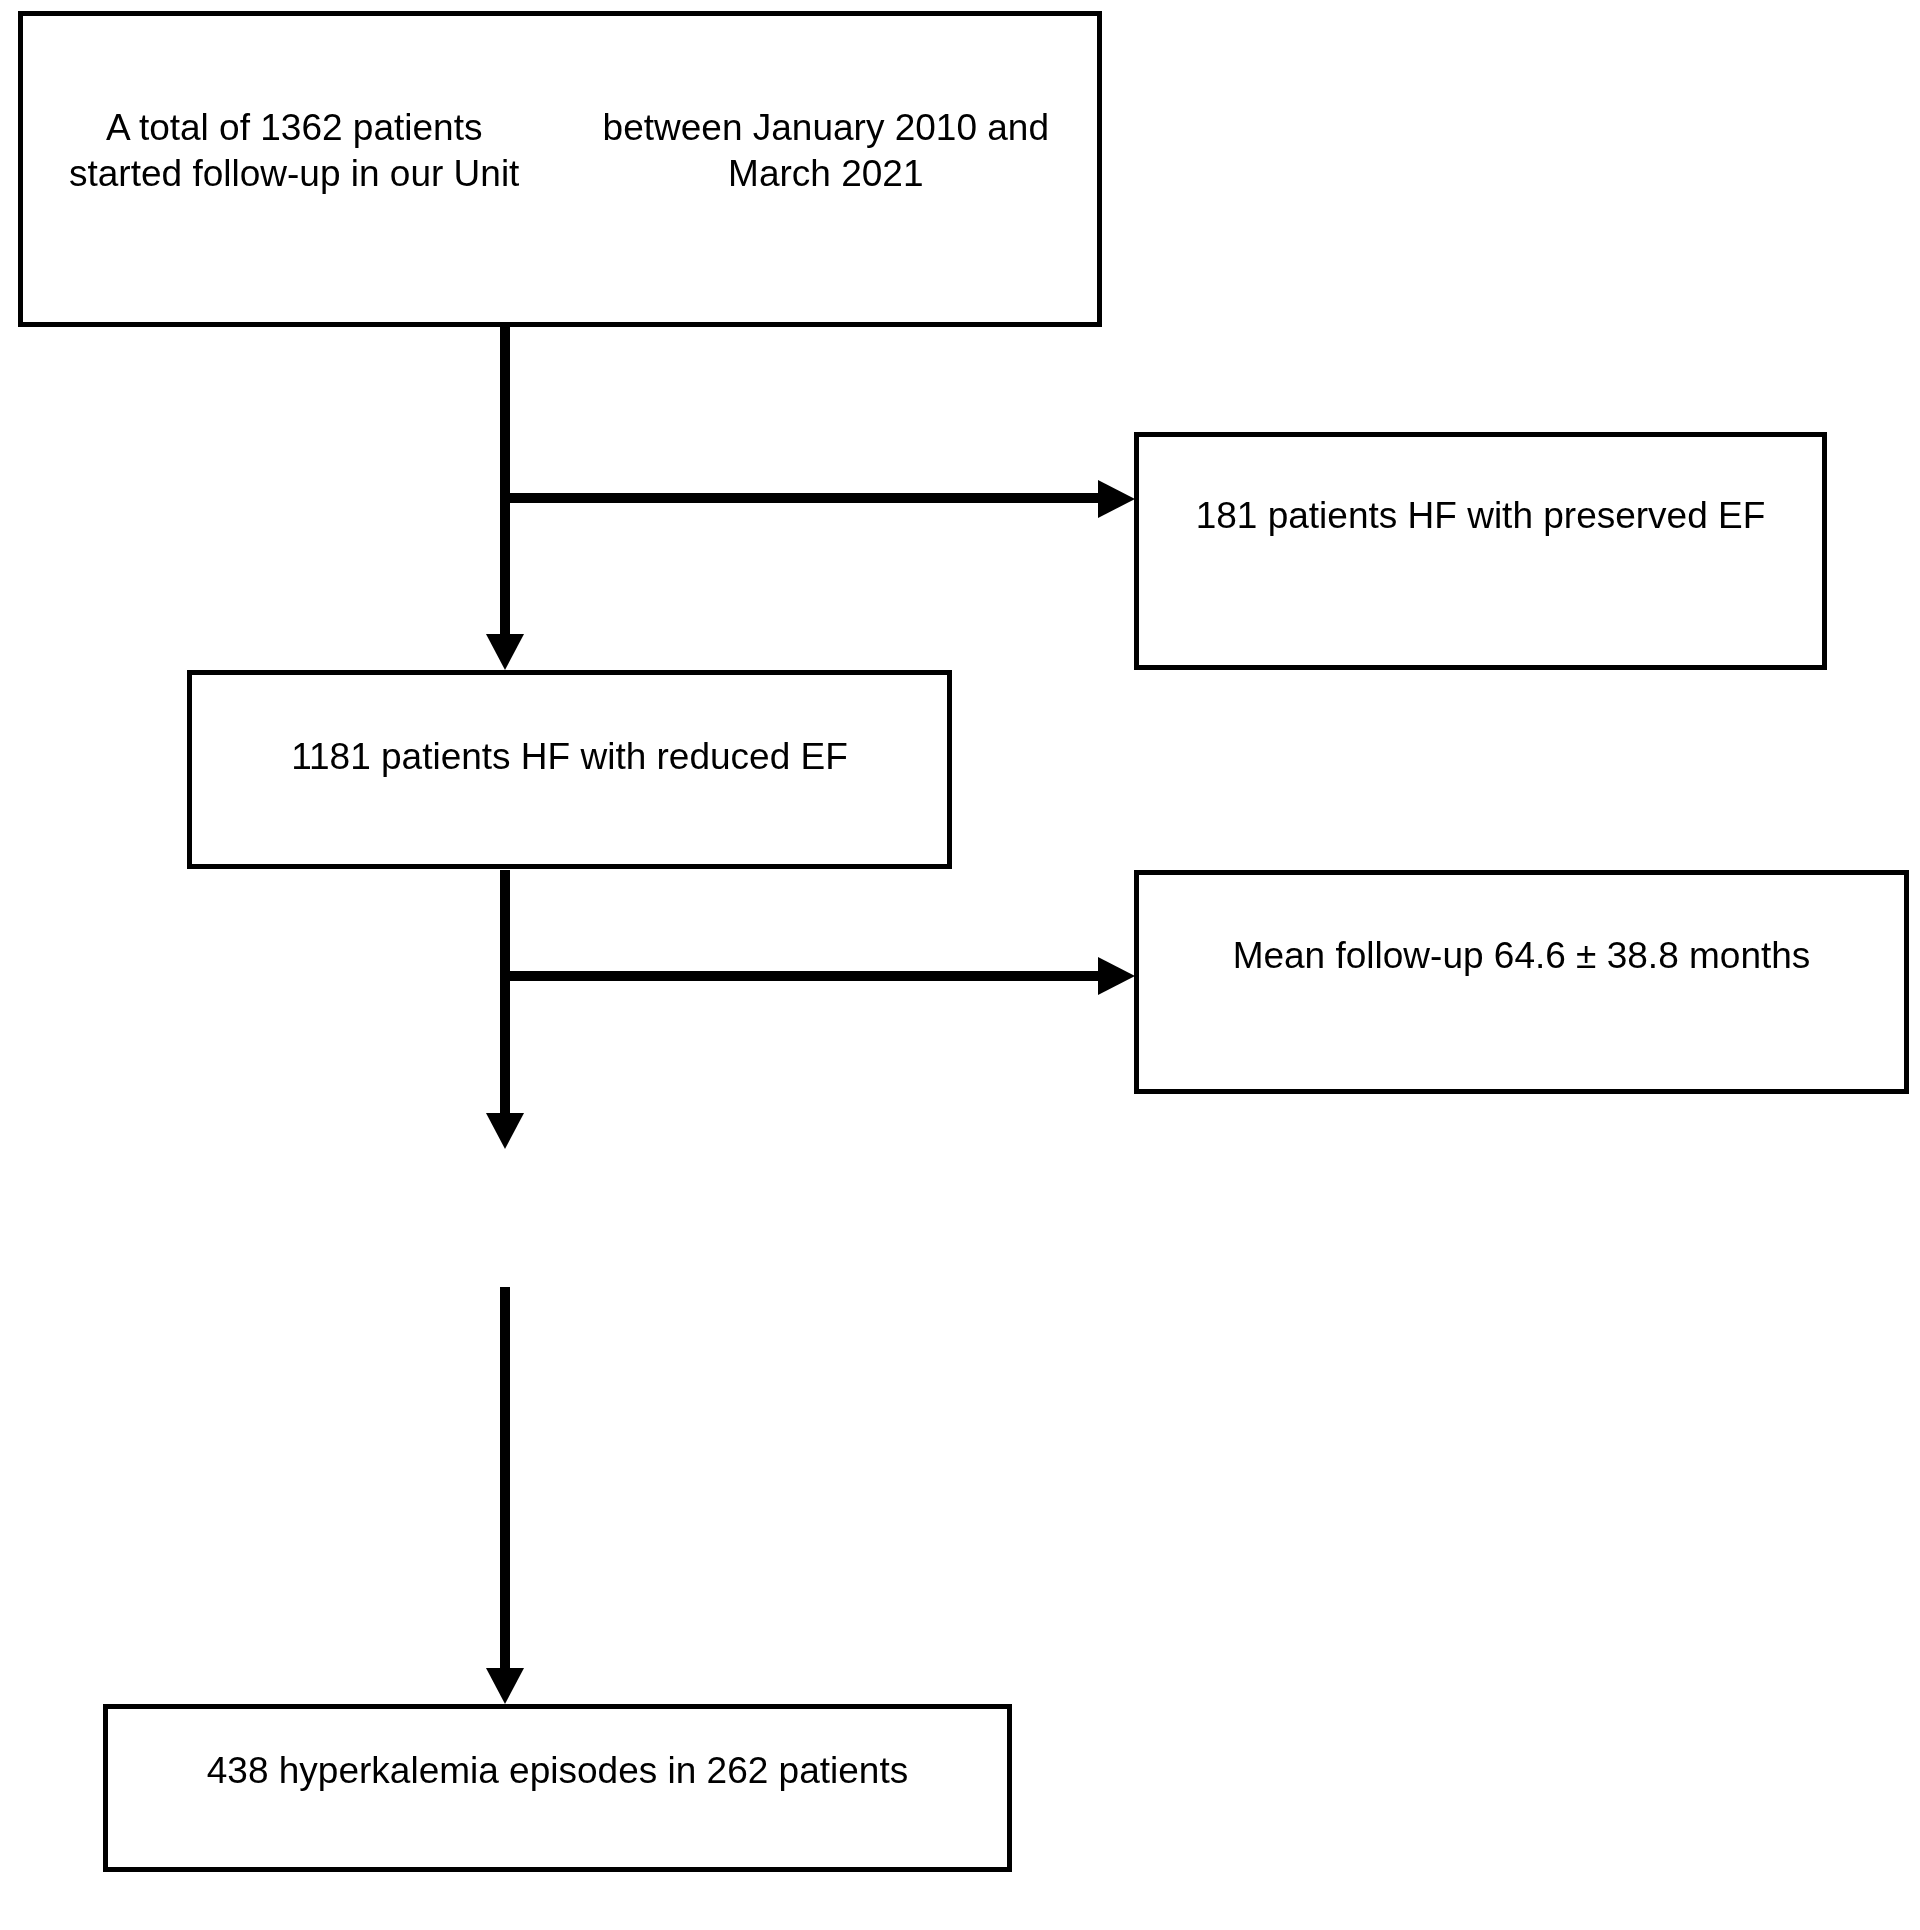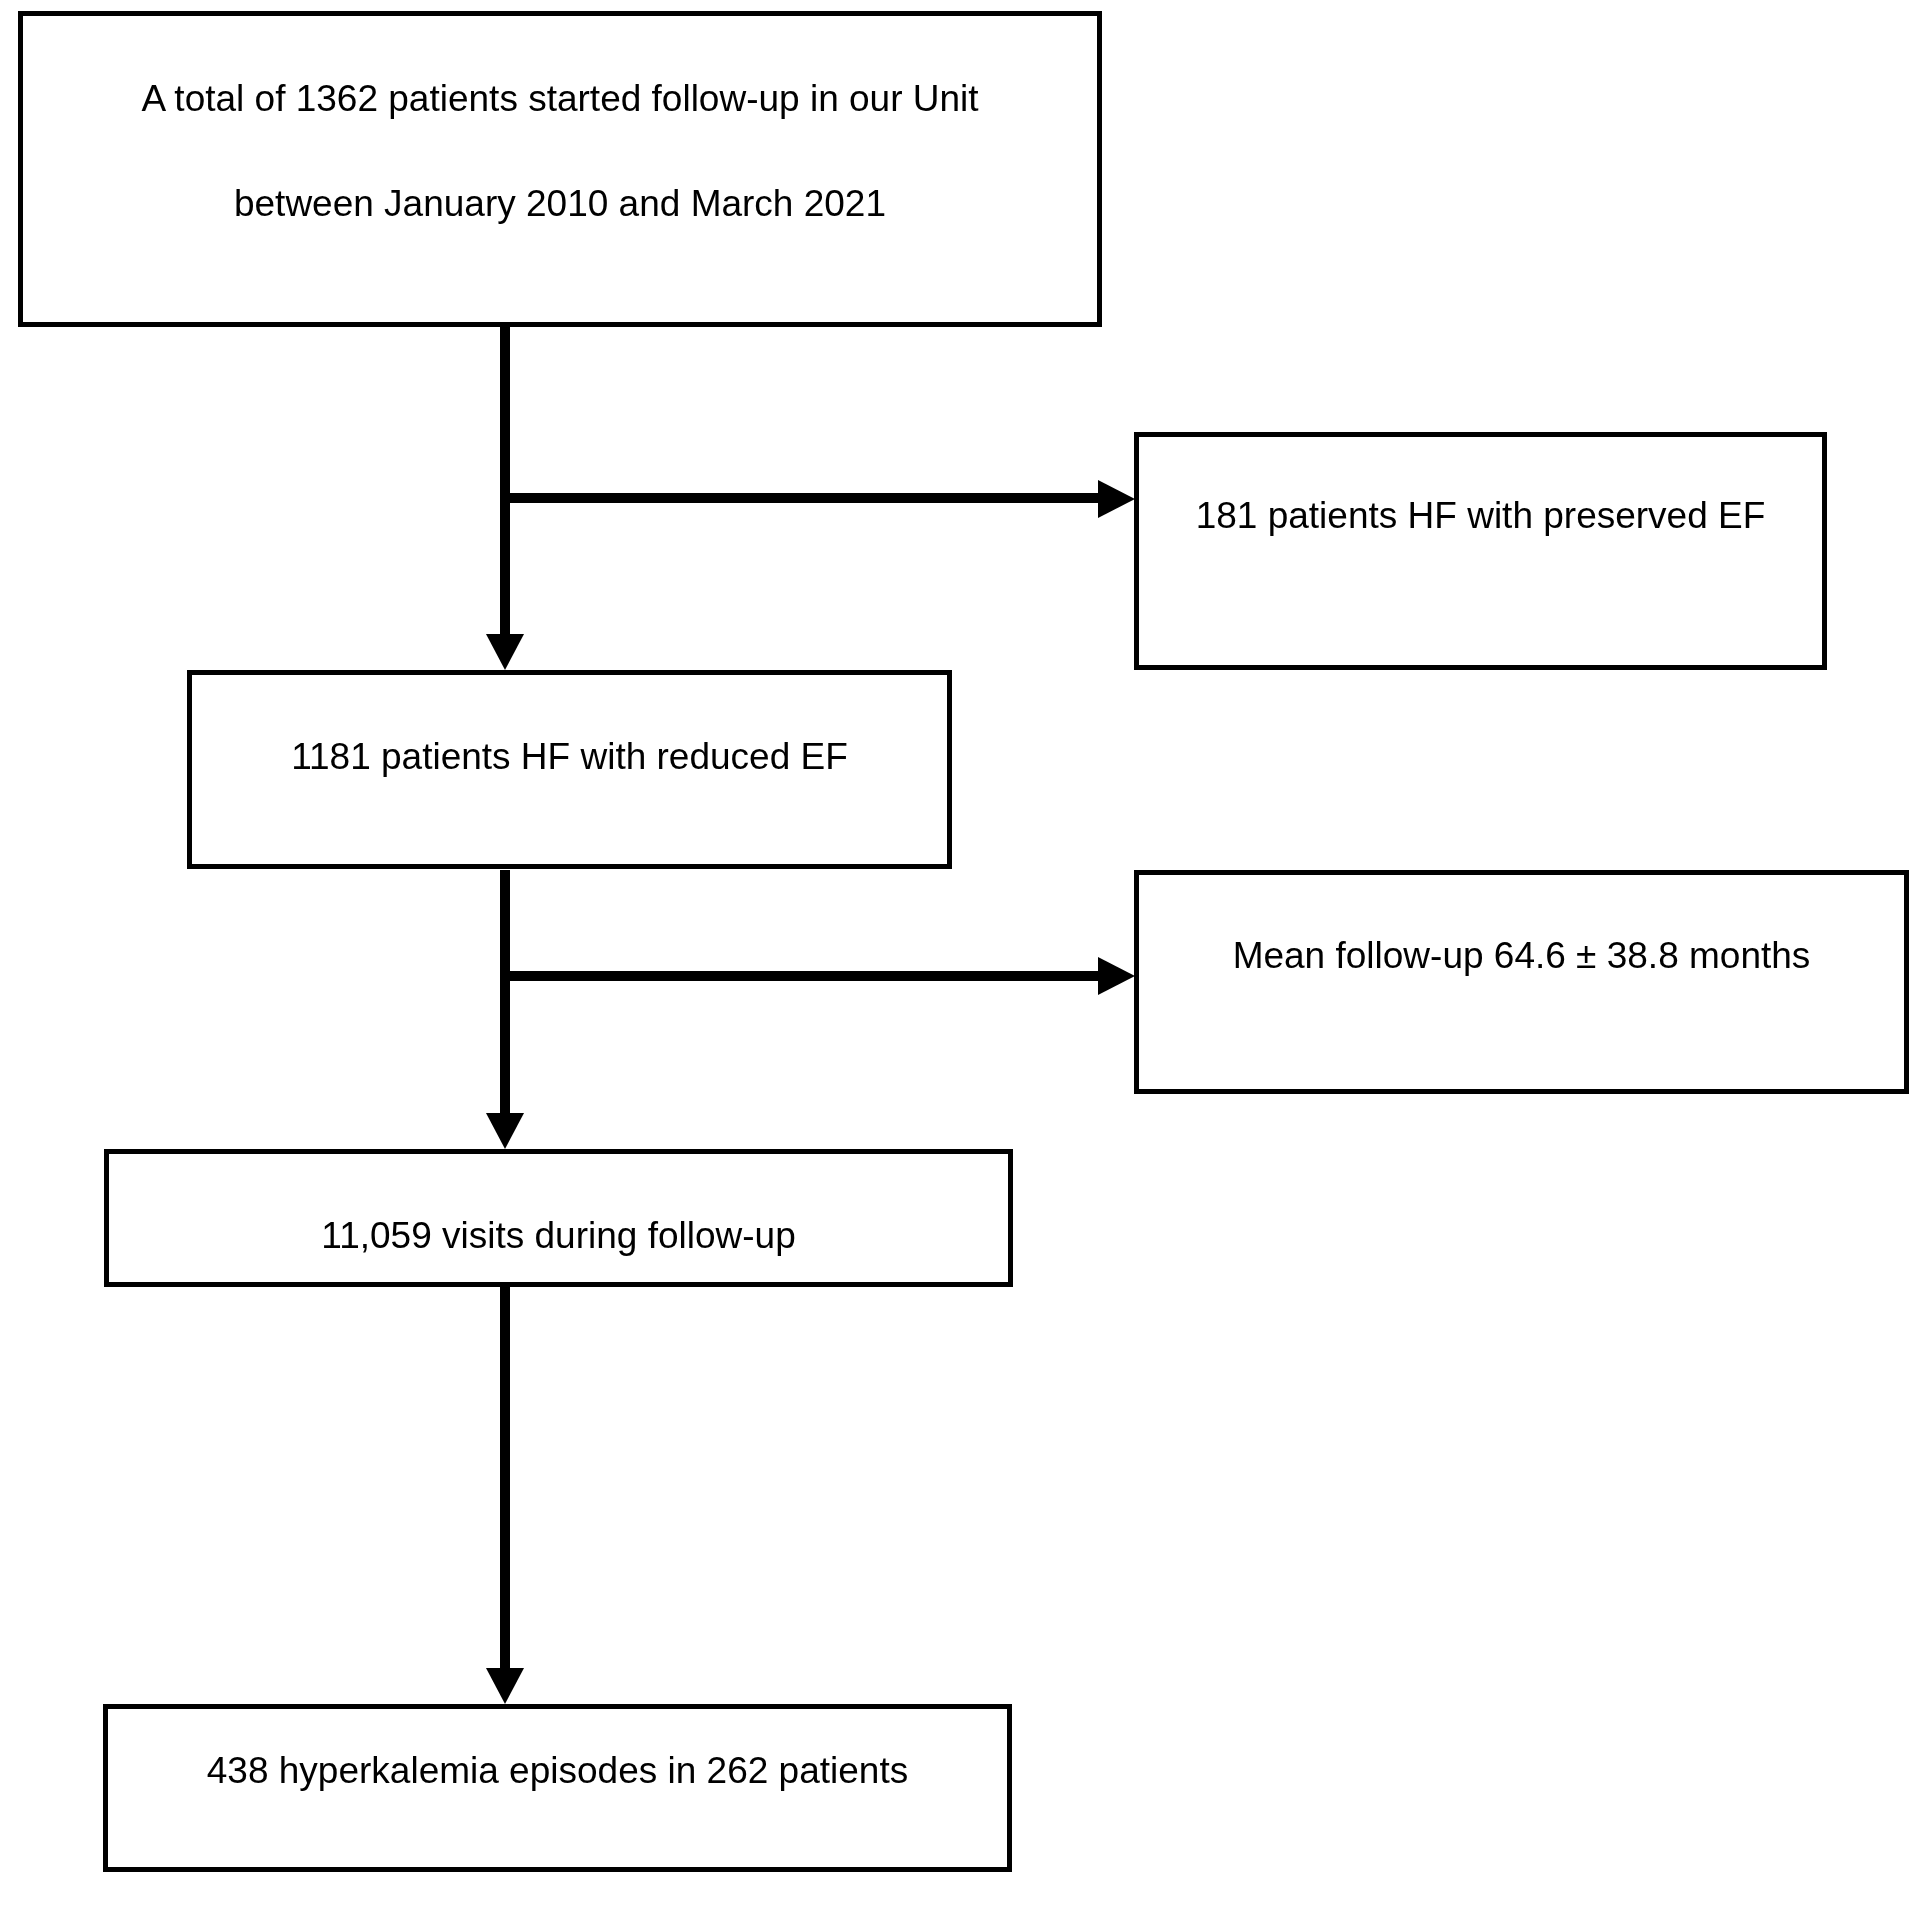--- a/index.html
+++ b/index.html
@@ -15,21 +15,21 @@
     font-family: "Liberation Sans", sans-serif;
     color: #000000;
     overflow: hidden;
   }
   .box {
     position: absolute;
     box-sizing: border-box;
     border: 5.7px solid #000000;
     background: #ffffff;
     display: flex;
-    flex-direction: column;
+    flex-direction: row;
     align-items: center;
     justify-content: center;
     text-align: center;
     font-size: 37px;
     line-height: 46px;
     gap: 38px;
   }
   .box-line {
     width: 100%;
     text-align: center;
@@ -105,23 +105,20 @@
   <div class="vline" id="stem2"></div>
   <div class="tri-down" id="stem2-head"></div>
 
   <div class="hline" id="branch2"></div>
   <div class="tri-right" id="branch2-head"></div>
 
   <div class="box" id="box-followup">
     <div class="box-line">Mean follow-up 64.6 ± 38.8 months</div>
   </div>
 
-  <div class="box" id="box-visits">
-    <div class="box-line">11,059 visits during follow-up</div>
-  </div>
 
   <div class="vline" id="stem3"></div>
   <div class="tri-down" id="stem3-head"></div>
 
   <div class="box" id="box-hyper">
     <div class="box-line">438 hyperkalemia episodes in 262 patients</div>
   </div>
 
 </div>
 

